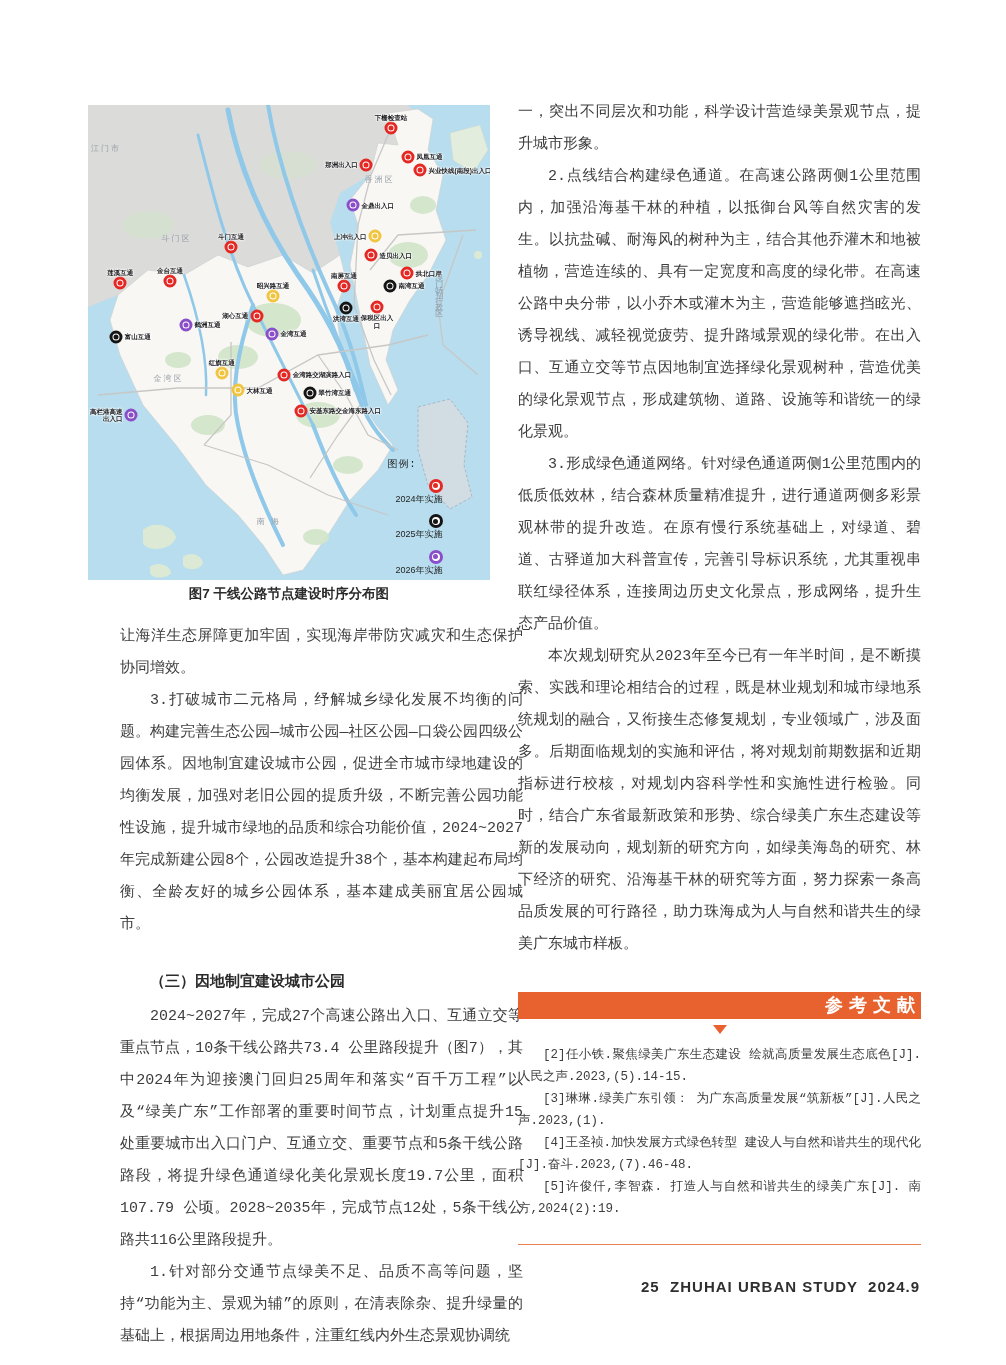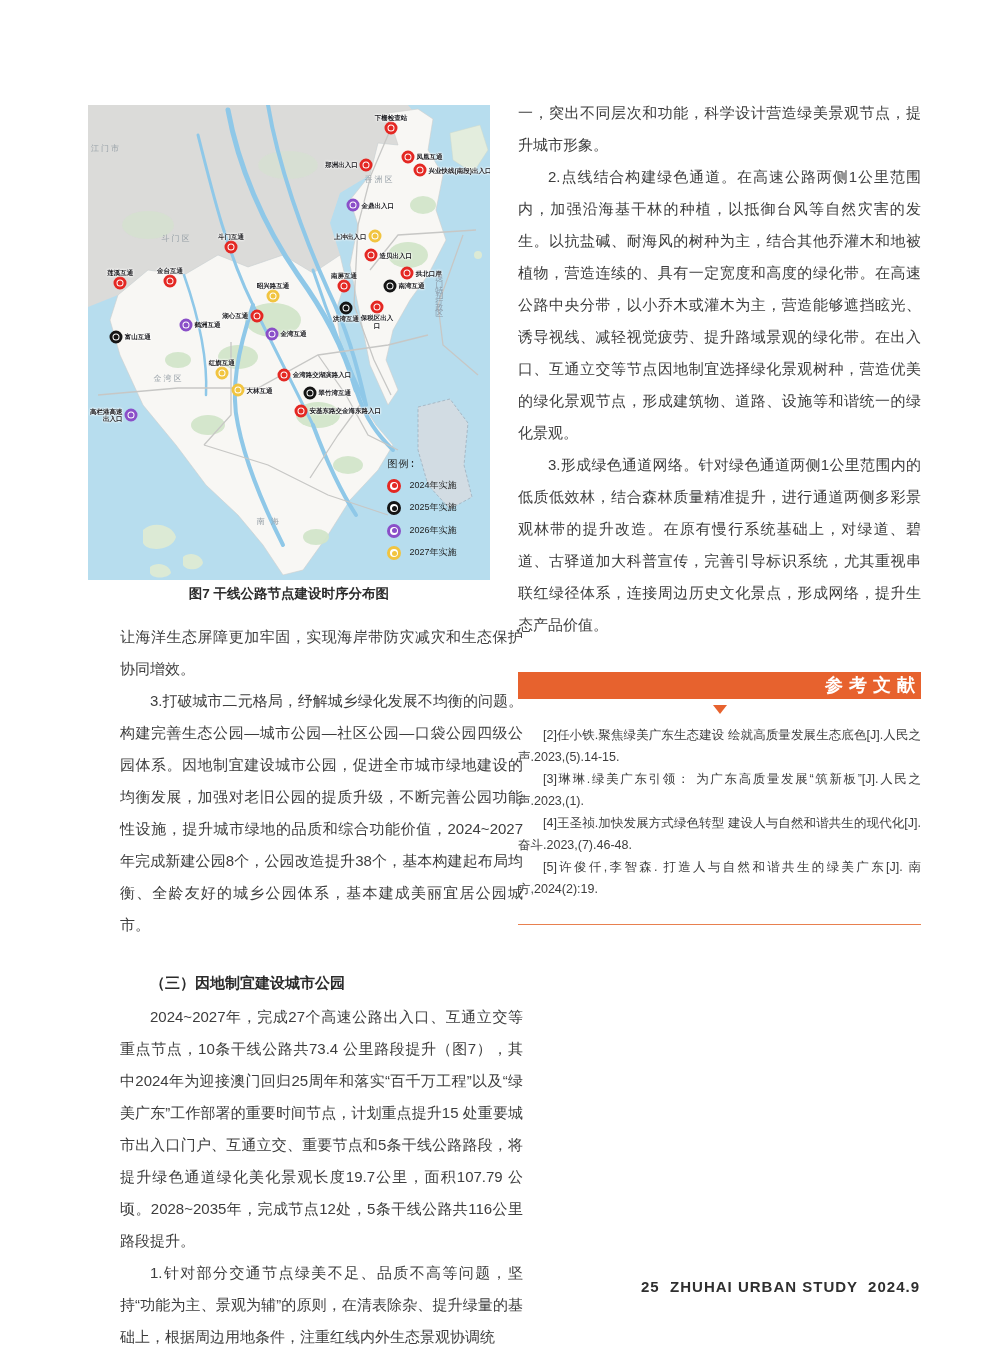--- a/index.html
+++ b/index.html
@@ -18,29 +18,29 @@
   .marker .dot i{position:absolute;left:50%;top:50%;width:5px;height:5px;margin:-2.5px 0 0 -2.5px;border-radius:50%;background:var(--c);}
   .mlabel{position:absolute;font-size:6.5px;line-height:1.2;color:#17171b;font-weight:600;white-space:nowrap;
           text-shadow:0 0 2px #fff,0 0 2px #fff,0 0 3px #fff;}
   .mlabel.right{left:15px;top:50%;transform:translateY(-50%);}
   .mlabel.left{right:15px;top:50%;transform:translateY(-50%);text-align:right;}
   .mlabel.top{bottom:13px;left:50%;transform:translateX(-50%);text-align:center;}
   .mlabel.bottom{top:13px;left:50%;transform:translateX(-50%);text-align:center;}
   .mlabel.wrap{white-space:normal;width:38px;}
   .legend{position:absolute;left:74.5%;top:74%;}
   .legend-title{font-size:10px;color:#1e1e1e;margin-bottom:8px;letter-spacing:1px;font-family:Liberation Mono, monospace;}
-  .legend-row{display:flex;align-items:flex-start;margin-bottom:8.5px;}
+  .legend-row{display:flex;align-items:flex-end;margin-bottom:8.5px;flex-direction:column;}
   .legend-row .ldot{width:14px;height:14px;border:3px solid var(--c);border-radius:50%;background:#fff;position:relative;flex:0 0 auto;}
   .legend-row .ldot i{position:absolute;left:50%;top:50%;width:5px;height:5px;margin:-2.5px 0 0 -2.5px;border-radius:50%;background:var(--c);}
   .legend-row .ltext{font-size:9px;color:#1e1e1e;margin-left:8px;white-space:nowrap;}
   .fig-caption{position:absolute;left:88px;top:585px;width:402px;text-align:center;
                font-size:13.5px;font-weight:bold;color:#2b2b2b;}
   
   .col{position:absolute;width:403px;font-size:15px;line-height:32px;text-align:justify;}
-  .col p{margin:0;}
+  .col p{margin:0;font-family:Liberation Mono, monospace;}
   .col p.ind{text-indent:2em;}
   .col .h{font-weight:bold;color:#2b2b2b;text-indent:2em;margin:26px 0 2px 0;}
   .left-col{left:88px;top:621px;margin-left:32px;}
   .right-col{left:518px;top:97px;}
   
   .ref-bar{margin-top:31px;height:27px;background:#e7622e;color:#ffffff;font-size:18px;font-weight:bold;
            text-align:right;line-height:27px;letter-spacing:6px;}
   .ref-tri{width:0;height:0;border-left:7px solid transparent;border-right:7px solid transparent;
            border-top:9px solid #e7622e;margin:6px auto 0 auto;}
   .refs{margin-top:10px;font-size:12.5px;line-height:22px;color:#3d3d3d;text-align:justify;}
@@ -315,20 +315,21 @@
     <p class="ind">3.打破城市二元格局，纾解城乡绿化发展不均衡的问题。构建完善生态公园—城市公园—社区公园—口袋公园四级公园体系。因地制宜建设城市公园，促进全市城市绿地建设的均衡发展，加强对老旧公园的提质升级，不断完善公园功能性设施，提升城市绿地的品质和综合功能价值，2024~2027年完成新建公园8个，公园改造提升38个，基本构建起布局均衡、全龄友好的城乡公园体系，基本建成美丽宜居公园城市。</p>
     <p class="h">（三）因地制宜建设城市公园</p>
     <p class="ind">2024~2027年，完成27个高速公路出入口、互通立交等重点节点，10条干线公路共73.4 公里路段提升（图7），其中2024年为迎接澳门回归25周年和落实“百千万工程”以及“绿美广东”工作部署的重要时间节点，计划重点提升15 处重要城市出入口门户、互通立交、重要节点和5条干线公路路段，将提升绿色通道绿化美化景观长度19.7公里，面积107.79 公顷。2028~2035年，完成节点12处，5条干线公路共116公里路段提升。</p>
     <p class="ind">1.针对部分交通节点绿美不足、品质不高等问题，坚持“功能为主、景观为辅”的原则，在清表除杂、提升绿量的基础上，根据周边用地条件，注重红线内外生态景观协调统</p>
   </div>
 
   <div class="col right-col">
     <p>一，突出不同层次和功能，科学设计营造绿美景观节点，提升城市形象。</p>
     <p class="ind">2.点线结合构建绿色通道。在高速公路两侧1公里范围内，加强沿海基干林的种植，以抵御台风等自然灾害的发生。以抗盐碱、耐海风的树种为主，结合其他乔灌木和地被植物，营造连续的、具有一定宽度和高度的绿化带。在高速公路中央分带，以小乔木或灌木为主，营造能够遮挡眩光、诱导视线、减轻视觉疲劳、提升路域景观的绿化带。在出入口、互通立交等节点因地制宜选择绿化景观树种，营造优美的绿化景观节点，形成建筑物、道路、设施等和谐统一的绿化景观。</p>
     <p class="ind">3.形成绿色通道网络。针对绿色通道两侧1公里范围内的低质低效林，结合森林质量精准提升，进行通道两侧多彩景观林带的提升改造。在原有慢行系统基础上，对绿道、碧道、古驿道加大科普宣传，完善引导标识系统，尤其重视串联红绿径体系，连接周边历史文化景点，形成网络，提升生态产品价值。</p>
+    <p class="ind">本次规划研究从2023年至今已有一年半时间，是不断摸索、实践和理论相结合的过程，既是林业规划和城市绿地系统规划的融合，又衔接生态修复规划，专业领域广，涉及面多。后期面临规划的实施和评估，将对规划前期数据和近期指标进行校核，对规划内容科学性和实施性进行检验。同时，结合广东省最新政策和形势、综合绿美广东生态建设等新的发展动向，规划新的研究方向，如绿美海岛的研究、林下经济的研究、沿海基干林的研究等方面，努力探索一条高品质发展的可行路径，助力珠海成为人与自然和谐共生的绿美广东城市样板。</p>
 
     <div class="ref-bar">参考文献</div>
     <div class="ref-tri"></div>
     <div class="refs">
         <p>[2]任小铁.聚焦绿美广东生态建设 绘就高质量发展生态底色[J].人民之声.2023,(5).14-15.</p>
         <p>[3]琳琳.绿美广东引领： 为广东高质量发展“筑新板”[J].人民之声.2023,(1).</p>
         <p>[4]王圣祯.加快发展方式绿色转型 建设人与自然和谐共生的现代化[J].奋斗.2023,(7).46-48.</p>
         <p>[5]许俊仟,李智森. 打造人与自然和谐共生的绿美广东[J]. 南方,2024(2):19.</p>
       </div>
     <hr class="ref-rule">

